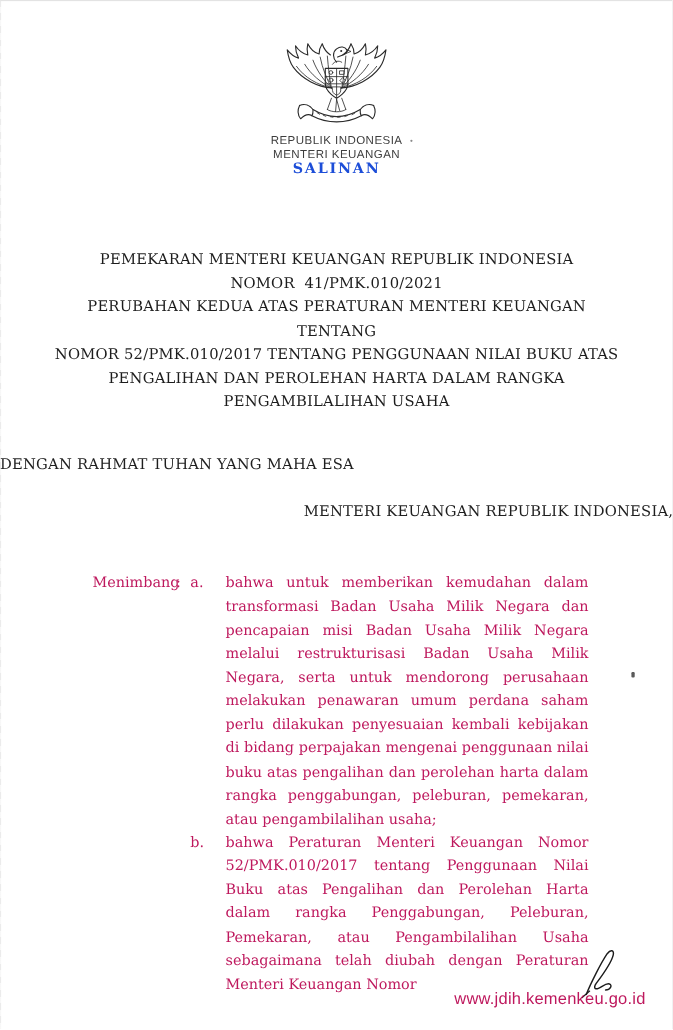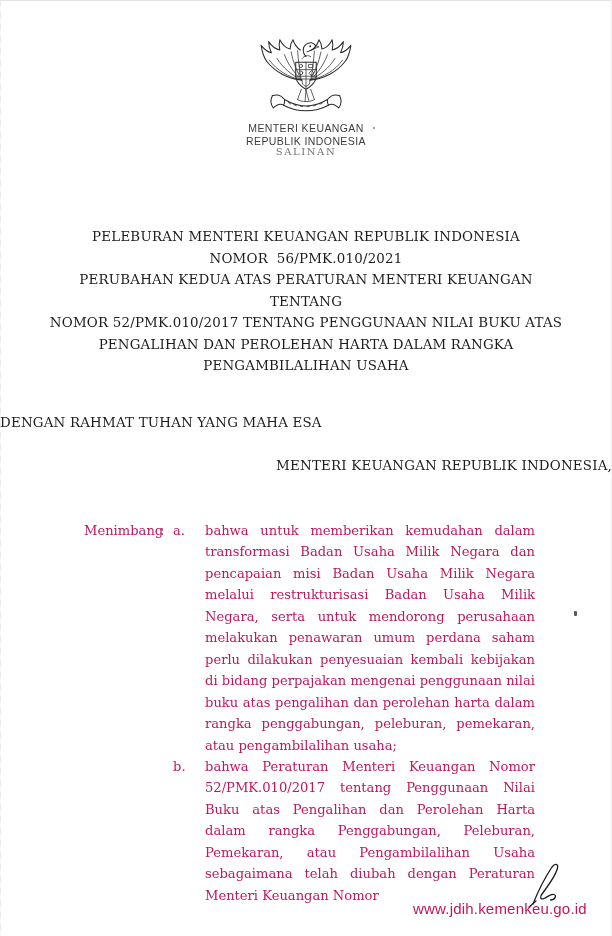--- a/index.html
+++ b/index.html
@@ -21,21 +21,21 @@
 
   .emblem{position:absolute;left:258px;top:36px;width:96px;height:86px;}
   .letterhead{
     position:absolute;top:122px;left:0;width:612px;
     text-align:center;
     font-family:"Liberation Sans", sans-serif;
     font-size:10.5px;line-height:12.5px;letter-spacing:.4px;color:#3d3d3d;
   }
   .salinan{
     position:absolute;top:146px;left:0;width:612px;text-align:center;
-    font-weight:normal;font-size:10px;letter-spacing:1.6px;color:#737373;
+    font-weight:bold;font-size:13px;letter-spacing:1.6px;color:#1d4ed8;
   }
   .title-block{
     position:absolute;top:226px;left:0;width:612px;text-align:center;
   }
   .title-line{
     font-size:13.4px;line-height:21.5px;letter-spacing:.2px;
     white-space:pre-wrap;color:#1c1c1c;
   }
   .invocation{
     position:absolute;top:415px;left:0;width:612px;
@@ -104,29 +104,29 @@
     <path class="ln thin" d="M41 68 C45 71 55 71 59 68"></path>
 
     <path class="ln" d="M14 64 C19 62 24 64 27 68 C42 77 58 77 73 68 C76 64 81 62 86 64"></path>
     <path class="ln" d="M14 64 C12 68 12 73 15 77 C19 73 23 72 26 74 C27.5 71.5 27 69.5 27 68"></path>
     <path class="ln" d="M86 64 C88 68 88 73 85 77 C81 73 77 72 74 74 C72.5 71.5 73 69.5 73 68"></path>
     <path class="ln" d="M26 74 C41 82 59 82 74 74"></path>
     <path class="ln thin" d="M31 71 l2.5 1.6 M37 73.5 l2.5 1.1 M44 75 l2.5 .5 M51 75.6 l2.5 -.2 M58 74.8 l2.5 -.9 M65 73 l2.5 -1.4"></path>
   </svg>
 
   <div class="letterhead">
+    <div>REPUBLIK INDONESIA</div>
     <div>MENTERI KEUANGAN</div>
-    <div>REPUBLIK INDONESIA</div>
   </div>
 
   <div class="salinan">SALINAN</div>
 
   <div class="title-block">
-    <div class="title-line">PELEBURAN MENTERI KEUANGAN REPUBLIK INDONESIA</div>
-    <div class="title-line">NOMOR  56/PMK.010/2021</div>
+    <div class="title-line">PEMEKARAN MENTERI KEUANGAN REPUBLIK INDONESIA</div>
+    <div class="title-line">NOMOR  41/PMK.010/2021</div>
     <div class="title-line">PERUBAHAN KEDUA ATAS PERATURAN MENTERI KEUANGAN</div>
     <div class="title-line">TENTANG</div>
     <div class="title-line">NOMOR 52/PMK.010/2017 TENTANG PENGGUNAAN NILAI BUKU ATAS</div>
     <div class="title-line">PENGALIHAN DAN PEROLEHAN HARTA DALAM RANGKA</div>
     <div class="title-line">PENGAMBILALIHAN USAHA</div>
   </div>
 
   <div class="invocation">DENGAN RAHMAT TUHAN YANG MAHA ESA</div>
   <div class="authority">MENTERI KEUANGAN REPUBLIK INDONESIA,</div>
 

